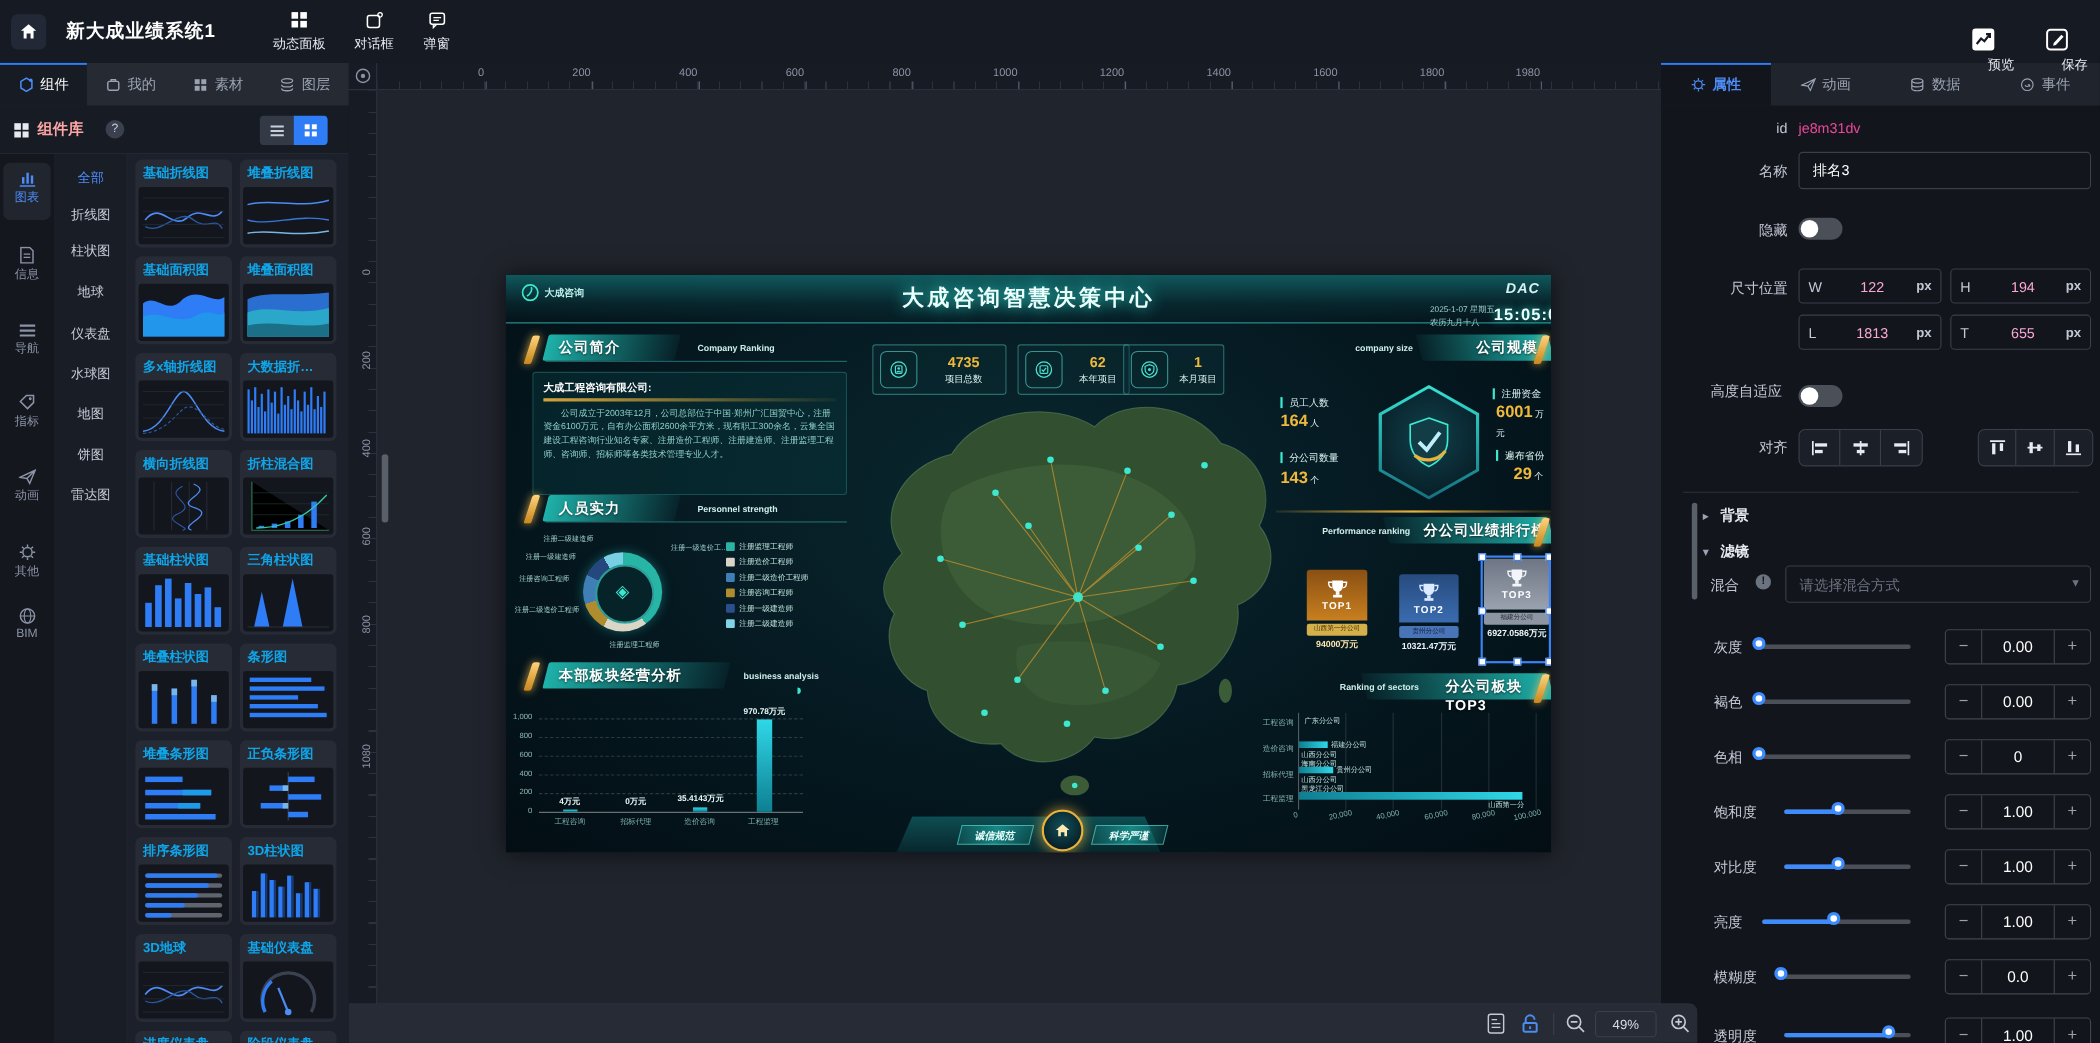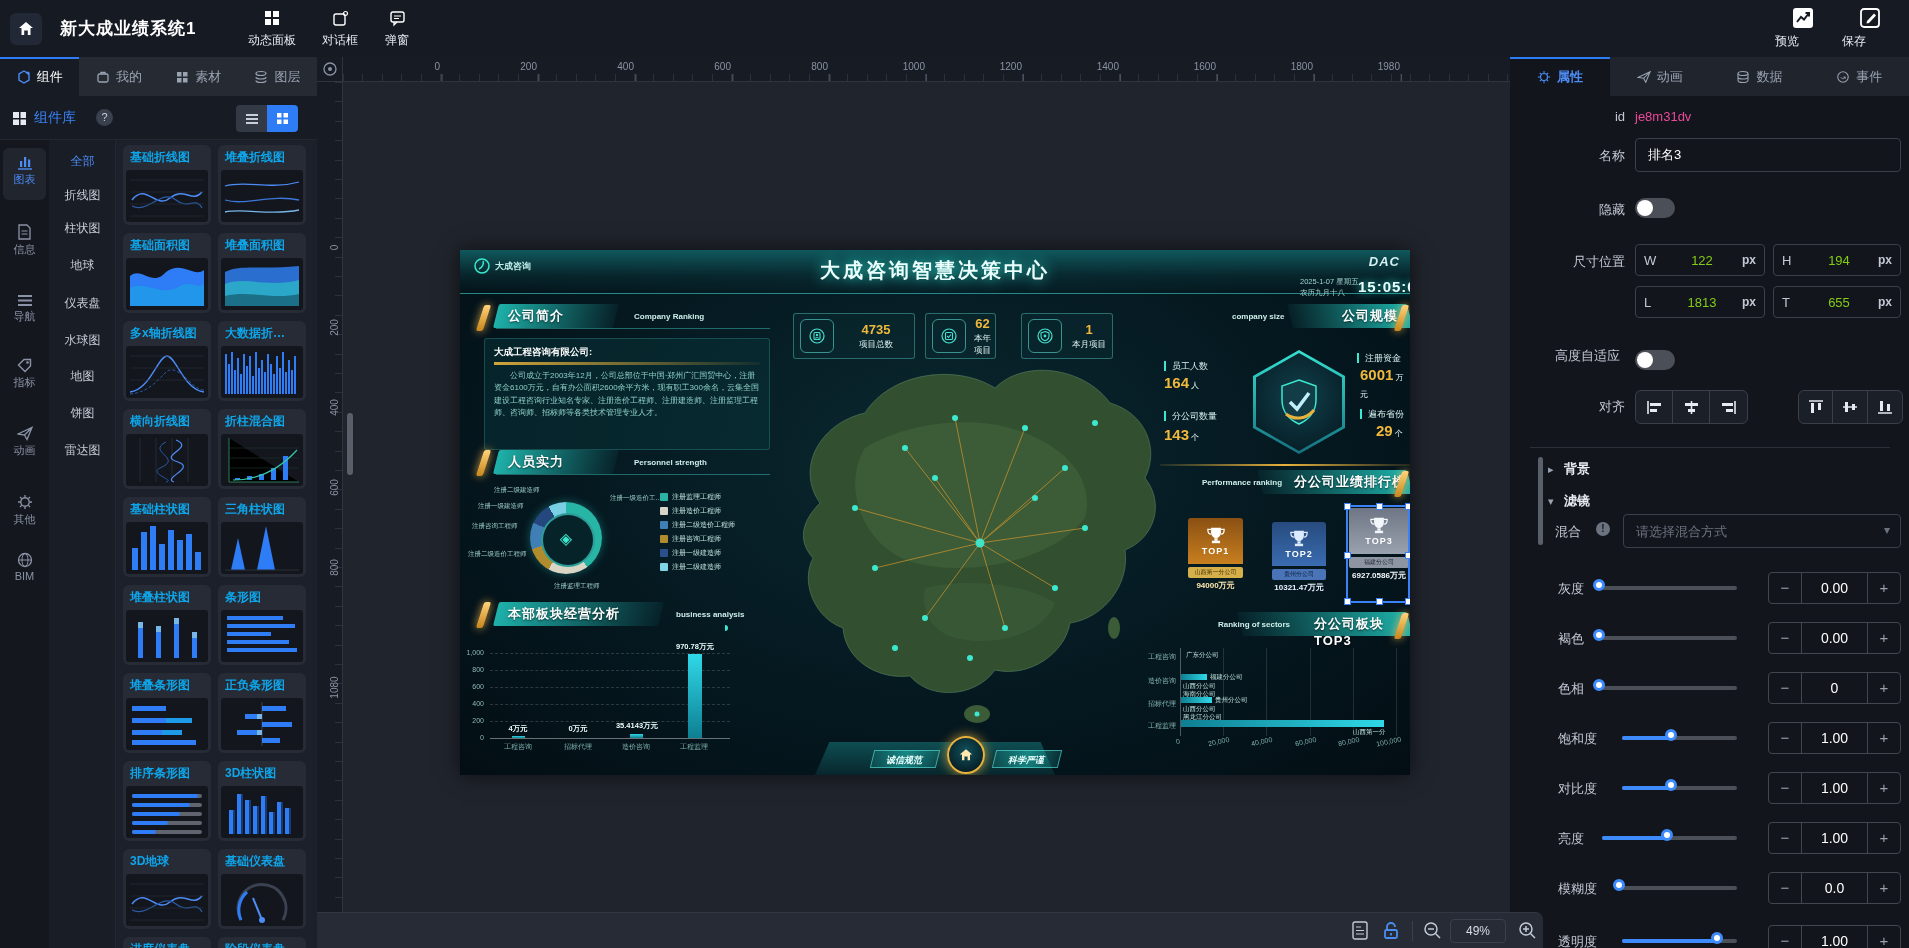--- a/index.html
+++ b/index.html
@@ -7,33 +7,33 @@
     font-family:"Liberation Sans","DejaVu Sans",sans-serif; color:#d7dce6; }
 
   
   #topbar { position:absolute; left:0; top:0; width:1909px; height:57px; background:#161a23; z-index:30; }
   #home-btn { position:absolute; left:10px; top:13px; width:32px; height:32px; background:#232836; border-radius:6px; }
   #home-btn svg { position:absolute; left:7px; top:7px; }
   #app-title { position:absolute; left:60px; top:17px; font-size:17px; font-weight:bold; color:#fff; letter-spacing:1px; }
   .topTool { position:absolute; top:7px; width:70px; text-align:center; cursor:pointer; }
   .topTool .ti { height:22px; display:flex; align-items:center; justify-content:center; }
   .topTool .tl { font-size:12px; color:#e7eaf0; margin-top:3px; }
-  .topAct { position:absolute; top:7px; width:56px; text-align:left; cursor:pointer; }
+  .topAct { position:absolute; top:25px; width:56px; text-align:right; cursor:pointer; }
   .topAct .tl { font-size:12px; color:#e7eaf0; margin-top:4px; }
 
   
   #lefttabs { position:absolute; left:0; top:57px; width:317px; height:39px; background:#262a33; display:flex; z-index:25; }
   .ltab { width:79.25px; height:39px; display:flex; align-items:center; justify-content:center; gap:6px;
     font-size:13px; color:#9aa3b2; cursor:pointer; position:relative; }
   .ltab.active { background:#171b24; color:#fff; }
   .ltab.active::before { content:""; position:absolute; left:0; top:0; width:100%; height:2px; background:#2e7cf6; }
 
   
   #libhead { position:absolute; left:0; top:96px; width:317px; height:44px; background:#171b24; z-index:24; border-bottom:1px solid #23272f;}
-  #libhead .t { position:absolute; left:34px; top:13px; font-size:14px; font-weight:normal; color:#3b82f6; }
+  #libhead .t { position:absolute; left:34px; top:13px; font-size:14px; font-weight:bold; color:#fca5a5; }
   #lib-help { position:absolute; left:96px; top:13px; width:17px; height:17px; border-radius:50%; background:#3a404d; color:#c9cfdb; font-size:11px; text-align:center; line-height:17px; }
   #viewtoggle { position:absolute; left:236px; top:9px; width:62px; height:27px; display:flex; border-radius:4px; overflow:hidden; }
   #viewtoggle .vt { width:31px; display:flex; align-items:center; justify-content:center; background:#333945; }
   #viewtoggle .vt.on { background:#2e7cf6; }
 
   
   #navrail { position:absolute; left:0; top:140px; width:49px; height:808px; background:#14171e; z-index:22; }
   .nitem { position:absolute; left:0; width:49px; text-align:center; color:#8b93a7; cursor:pointer; }
   .nitem .nl { font-size:11px; margin-top:2px; }
   .nitem.on { color:#4d8bf5; }
@@ -144,21 +144,21 @@
   #ptabs { position:absolute; left:0; top:0; width:399px; height:39px; background:#20242d; display:flex; }
   .ptab { flex:1; display:flex; align-items:center; justify-content:center; gap:6px; font-size:13px; color:#9aa3b2; cursor:pointer; position:relative; }
   .ptab.active { background:#12151c; color:#4d8bf5; font-weight:bold; }
   .ptab.active::before { content:""; position:absolute; left:0; top:0; width:100%; height:2px; background:#2e7cf6; }
   .plabel { position:absolute; width:80px; left:35px; text-align:right; font-size:13px; color:#c2c8d4; }
   .pinput { position:absolute; border:1px solid #3a3f4a; border-radius:4px; background:transparent; color:#fff; font-size:13px; }
   .toggle { position:absolute; width:40px; height:20px; border-radius:10px; background:#4a4f58; cursor:pointer; }
   .toggle::after { content:""; position:absolute; left:2px; top:2px; width:16px; height:16px; border-radius:50%; background:#fff; }
   .dimbox { position:absolute; height:32px; border:1px solid #3a3f4a; border-radius:4px; display:flex; align-items:center; padding:0 8px; }
   .dimbox .k { font-size:13px; color:#c2c8d4; width:18px; }
-  .dimbox .v { flex:1; text-align:center; font-size:13px; color:#84cc16; }
+  .dimbox .v { flex:1; text-align:center; font-size:13px; color:#f9a8d4; }
   .dimbox .u { font-size:12px; color:#c2c8d4; font-weight:bold; }
   .alignGroup { position:absolute; height:34px; background:#1b1f27; border:1px solid #3a3f4a; border-radius:6px; display:flex; overflow:hidden; }
   .alignBtn { width:37px; display:flex; align-items:center; justify-content:center; border-right:1px solid #3a3f4a; cursor:pointer; }
   .alignBtn:last-child { border-right:none; }
   #pdivider { position:absolute; left:20px; top:390px; width:360px; height:1px; background:#2a2f39; }
   .section { position:absolute; left:38px; font-size:13px; font-weight:bold; color:#e7eaf0; cursor:pointer; }
   .section .chev { display:inline-block; width:16px; color:#9aa3b2; font-size:11px; }
   #blendsel { position:absolute; left:113px; top:457px; width:278px; height:34px; border:1px solid #3a3f4a; border-radius:4px; cursor:pointer; }
   #blendsel .ph { position:absolute; left:12px; top:8px; font-size:13px; color:#6b7280; }
   #blendsel .chv { position:absolute; right:10px; top:8px; color:#6b7280; font-size:12px; }
@@ -748,21 +748,21 @@
             <rect x="5" y="4.5" width="6" height="7" rx="1" fill="none" stroke="#49e0cf" stroke-width="1.1"></rect>
             <circle cx="8" cy="7" r="1.2" fill="#49e0cf"></circle>
             <path d="M6,10.5 C6.5,9.3 9.5,9.3 10,10.5" fill="none" stroke="#49e0cf" stroke-width="1"></path>
           </svg>
         </div>
       <div style="flex:1">
           <div class="pv">4735</div>
           <div class="pl">项目总数</div>
         </div>
     </div>
-    <div class="pill" style="left:465px;top:63px;width:71px">
+    <div class="pill" style="left:465px;top:63px;width:102px">
       <div class="pic">
           <svg width="16" height="16" viewBox="0 0 16 16">
             <circle cx="8" cy="8" r="7" fill="none" stroke="#49e0cf" stroke-width="1.2"></circle>
             <rect x="4.5" y="4.5" width="7" height="7" rx="1" fill="none" stroke="#49e0cf" stroke-width="1.1"></rect>
             <path d="M6,8 L7.5,9.5 L10,6.5" fill="none" stroke="#49e0cf" stroke-width="1.1"></path>
           </svg>
         </div>
       <div style="flex:1">
           <div class="pv">62</div>
           <div class="pl">本年项目</div>

